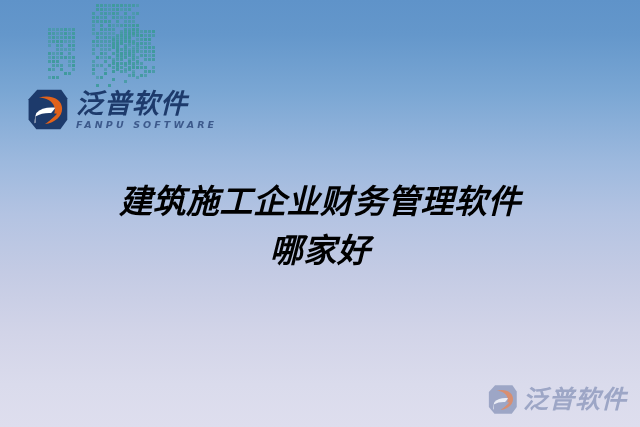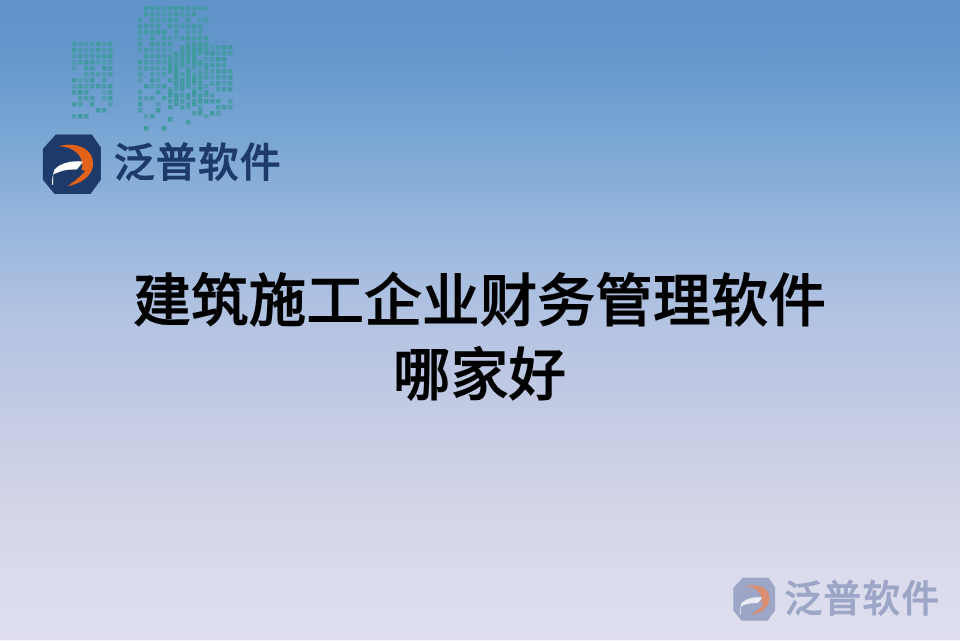--- a/index.html
+++ b/index.html
@@ -20,20 +20,21 @@
       #5f93c9 0%,
       #6497cb 8%,
       #7ba7d4 22%,
       #9db9de 38%,
       #b3c3e2 50%,
       #c4cbe4 64%,
       #d2d4e8 78%,
       #dadbec 90%,
       #dedeee 100%
     );
+    font-style: italic;
   }
 
   
   #skyline {
     position: absolute;
     left: 48px;
     top: 0px;
     width: 120px;
     height: 88px;
     pointer-events: none;
@@ -86,21 +87,21 @@
 
   
   #headline {
     position: absolute;
     left: 0;
     top: 177px;
     width: 640px;
     text-align: center;
     color: #000000;
     font-weight: 700;
-    font-size: 38px;
+    font-size: 33px;
     line-height: 49px;
     letter-spacing: 0.5px;
   }
   #headline .line {
     display: block;
     white-space: nowrap;
   }
 
   
   #watermark {
@@ -484,20 +485,21 @@
 
   <div id="header-logo">
     <svg class="mark" viewBox="0 0 100 100" aria-hidden="true">
       <path d="M26 4 L82 4 L96 24 L96 74 L80 96 L24 96 L6 74 L6 26 Z" fill="#1d3a6b"></path>
       <path d="M30 22 C62 14 84 28 84 48 C84 66 68 80 44 84 C62 72 70 58 66 44 C62 30 46 22 30 22 Z" fill="#e2621a"></path>
       <path d="M24 58 C34 48 50 44 68 46 C58 62 40 76 20 82 C20 74 21 66 24 58 Z" fill="#ffffff"></path>
       <path d="M22 66 C36 58 54 56 72 60 C60 74 42 86 22 90 Z" fill="#1d3a6b"></path>
     </svg>
     <div class="wordmark">
       <div class="cn">泛普软件</div>
+      <div class="en">FANPU SOFTWARE</div>
     </div>
   </div>
 
   <div id="headline">
     <span class="line">建筑施工企业财务管理软件</span>
     <span class="line">哪家好</span>
   </div>
 
   <div id="watermark">
     <div class="wm-row">

